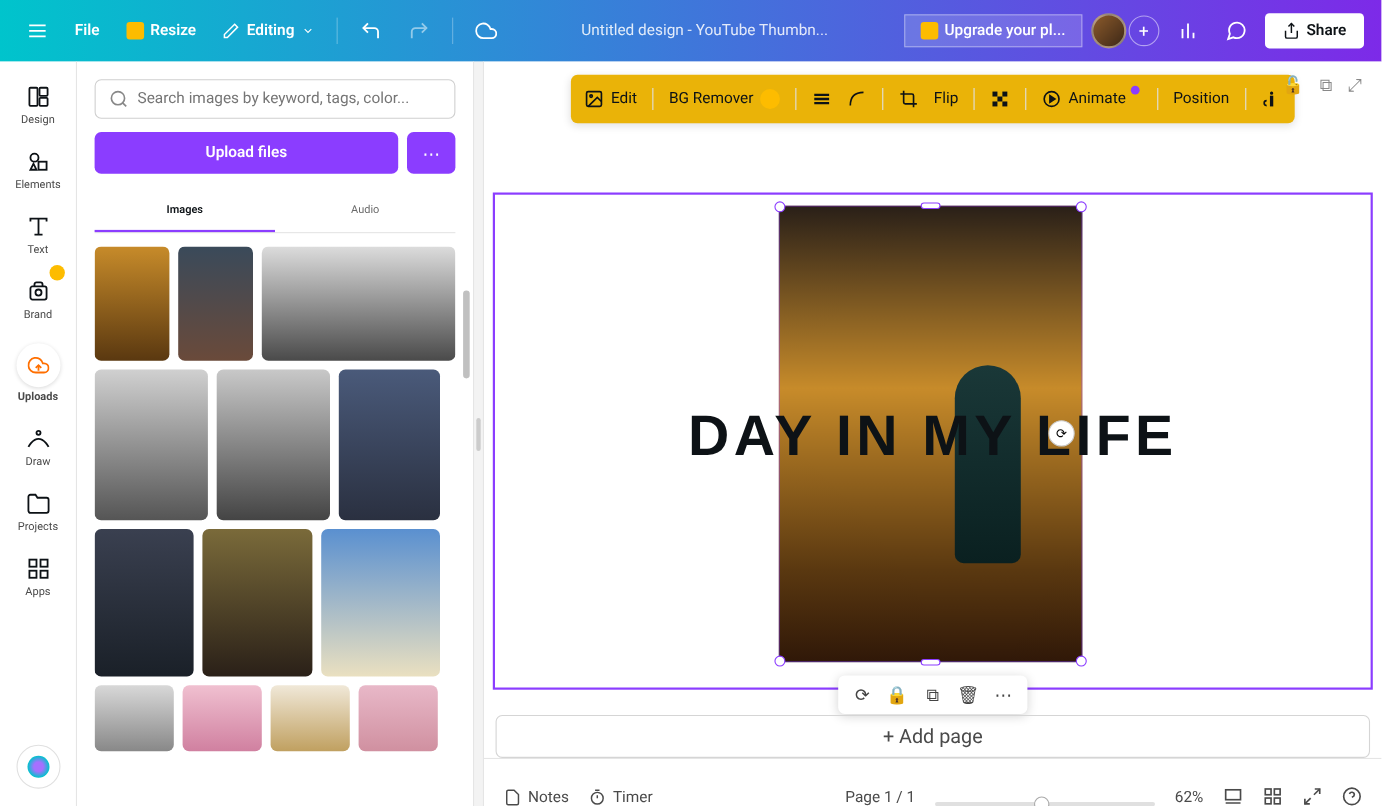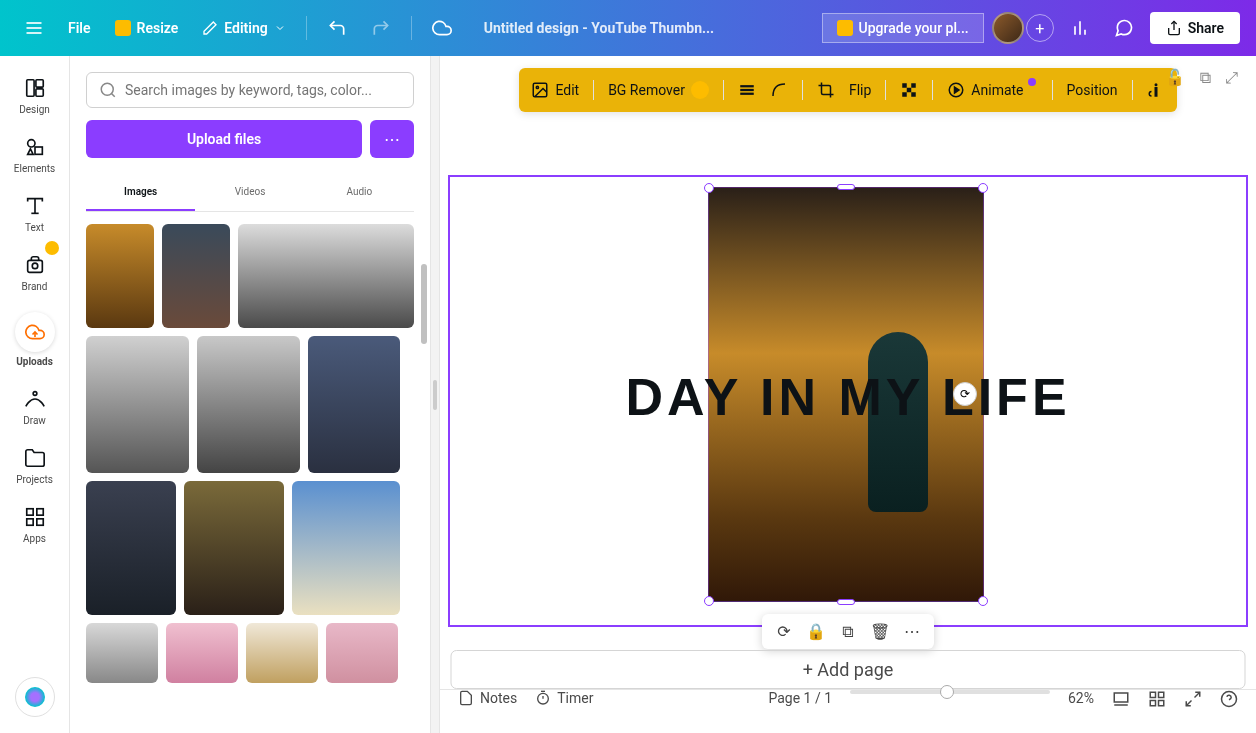--- a/index.html
+++ b/index.html
@@ -6,21 +6,21 @@
 body { width: 1256px; height: 733px; overflow: hidden; background: #fff; }
 
 
 .topbar { height: 56px; display: flex; align-items: center; padding: 0 16px; background: linear-gradient(90deg, #00c4cc 0%, #7d2ae8 100%); color: #fff; gap: 8px; }
 .hamburger { width: 36px; height: 36px; display: flex; align-items: center; justify-content: center; cursor: pointer; border-radius: 4px; }
 .hamburger svg { width: 20px; height: 20px; }
 .tb-item { display: flex; align-items: center; gap: 6px; font-size: 14px; font-weight: 600; padding: 6px 8px; border-radius: 4px; cursor: pointer; }
 .crown { width: 16px; height: 16px; background: #fdbc00; border-radius: 3px; display: inline-block; }
 .tb-icon { width: 36px; height: 36px; display: flex; align-items: center; justify-content: center; cursor: pointer; border-radius: 4px; }
 .divider-v { width: 1px; height: 24px; background: rgba(255,255,255,0.3); margin: 0 4px; }
-.doc-title { flex: 1; font-size: 14px; color: rgba(255,255,255,0.85); font-weight: 700; white-space: nowrap; overflow: hidden; text-overflow: ellipsis; padding: 0 16px; }
+.doc-title { flex: 1; text-align: center; font-size: 14px; color: rgba(255,255,255,0.85); font-weight: 400; white-space: nowrap; overflow: hidden; text-overflow: ellipsis; padding: 0 16px; }
 .upgrade { background: rgba(255,255,255,0.15); border: 1px solid rgba(255,255,255,0.4); border-radius: 0; padding: 6px 14px; font-size: 14px; font-weight: 500; display: flex; align-items: center; gap: 6px; cursor: pointer; }
 .avatar { width: 32px; height: 32px; border-radius: 50%; background: linear-gradient(135deg, #8b5a2b, #3d2817); border: 2px solid rgba(255,255,255,0.4); cursor: pointer; }
 .plus-circle { width: 28px; height: 28px; border: 1px solid rgba(255,255,255,0.5); border-radius: 50%; display: flex; align-items: center; justify-content: center; font-size: 16px; cursor: pointer; margin-left: -6px; }
 .share-btn { background: #fff; color: #0d1216; border-radius: 4px; padding: 8px 16px; font-size: 14px; font-weight: 600; display: flex; align-items: center; gap: 6px; cursor: pointer; }
 
 .main { display: flex; height: 677px; }
 
 
 .rail { width: 70px; background: #fff; border-right: 1px solid #e5e5e5; display: flex; flex-direction: column; align-items: center; padding-top: 12px; gap: 4px; position: relative; }
 .rail-item { width: 60px; display: flex; flex-direction: column; align-items: center; gap: 4px; padding: 8px 0; cursor: pointer; border-radius: 6px; font-size: 10px; color: #4a4a4a; }
@@ -81,21 +81,21 @@
 .sel-s{position:absolute;width:18px;height:6px;background:#fff;border:1px solid #8b3dff;border-radius:3px;}
 .sync-icon{position:absolute;right:6px;top:50%;transform:translateY(-50%);width:24px;height:24px;background:#fff;border:1px solid #ccc;border-radius:50%;display:flex;align-items:center;justify-content:center;font-size:12px;}
 .sel-person{position:absolute;left:58%;top:35%;width:60px;height:180px;background:linear-gradient(#1a3838,#0a2020);border-radius:30px 30px 8px 8px;}
 .page-text { position: absolute; top: 190px; left: 0; width: 100%; text-align: center; font-size: 52px; font-weight: 900; letter-spacing: 4px; color: #0d1216; font-family: Arial Black, sans-serif; }
 
 .float-bar { position: absolute; bottom: 84px; left: 50%; transform: translateX(-50%); background: #fff; border-radius: 6px; box-shadow: 0 2px 10px rgba(0,0,0,0.18); display: flex; gap: 12px; padding: 8px 12px; }
 .float-bar span { cursor:pointer; color:#444; font-size:16px; width:20px; text-align:center;}
 
 .add-page { position: absolute; bottom: 44px; left: 50%; transform: translateX(-50%); width: 795px; border: 1px solid #d5d5d5; border-radius: 6px; padding: 8px; text-align: center; font-size: 18px; color: #4a4a4a; cursor: pointer; }
 
-.footer { height: 44px; border-top: 1px solid #e5e5e5; display: flex; align-items: flex-start; padding: 0 18px; gap: 18px; font-size: 14px; color: #4a4a4a; }
+.footer { height: 44px; border-top: 1px solid #e5e5e5; display: flex; align-items: flex-end; padding: 0 18px; gap: 18px; font-size: 14px; color: #4a4a4a; }
 .footer .f-item { display:flex;align-items:center;gap:6px;cursor:pointer;}
 .spacer{flex:1;}
 .zoom-slider{width:200px;height:4px;background:#e0e0e0;border-radius:2px;position:relative;}
 .zoom-handle{position:absolute;left:45%;top:-5px;width:14px;height:14px;background:#fff;border:1px solid #aaa;border-radius:50%;}
 svg{display:block;}
 </style>
 </head>
 <body>
 
 <div class="topbar">
@@ -262,21 +262,20 @@
           <line x1="21" y1="21" x2="16.65" y2="16.65"></line>
         </svg>
       <input placeholder="Search images by keyword, tags, color..." style="">
     </div>
     <div class="upload-row">
       <div class="upload-btn">Upload files</div>
       <div class="upload-more">⋯</div>
     </div>
     <div class="tabs">
       <div class="tab active">Images</div>
-      <div class="tab">Videos</div>
       <div class="tab">Audio</div>
     </div>
     <div class="gallery">
       <div class="grow">
         <div class="thumb t1a"></div>
         <div class="thumb t1b"></div>
         <div class="thumb t1c"></div>
       </div>
       <div class="grow">
         <div class="thumb t2a"></div>

